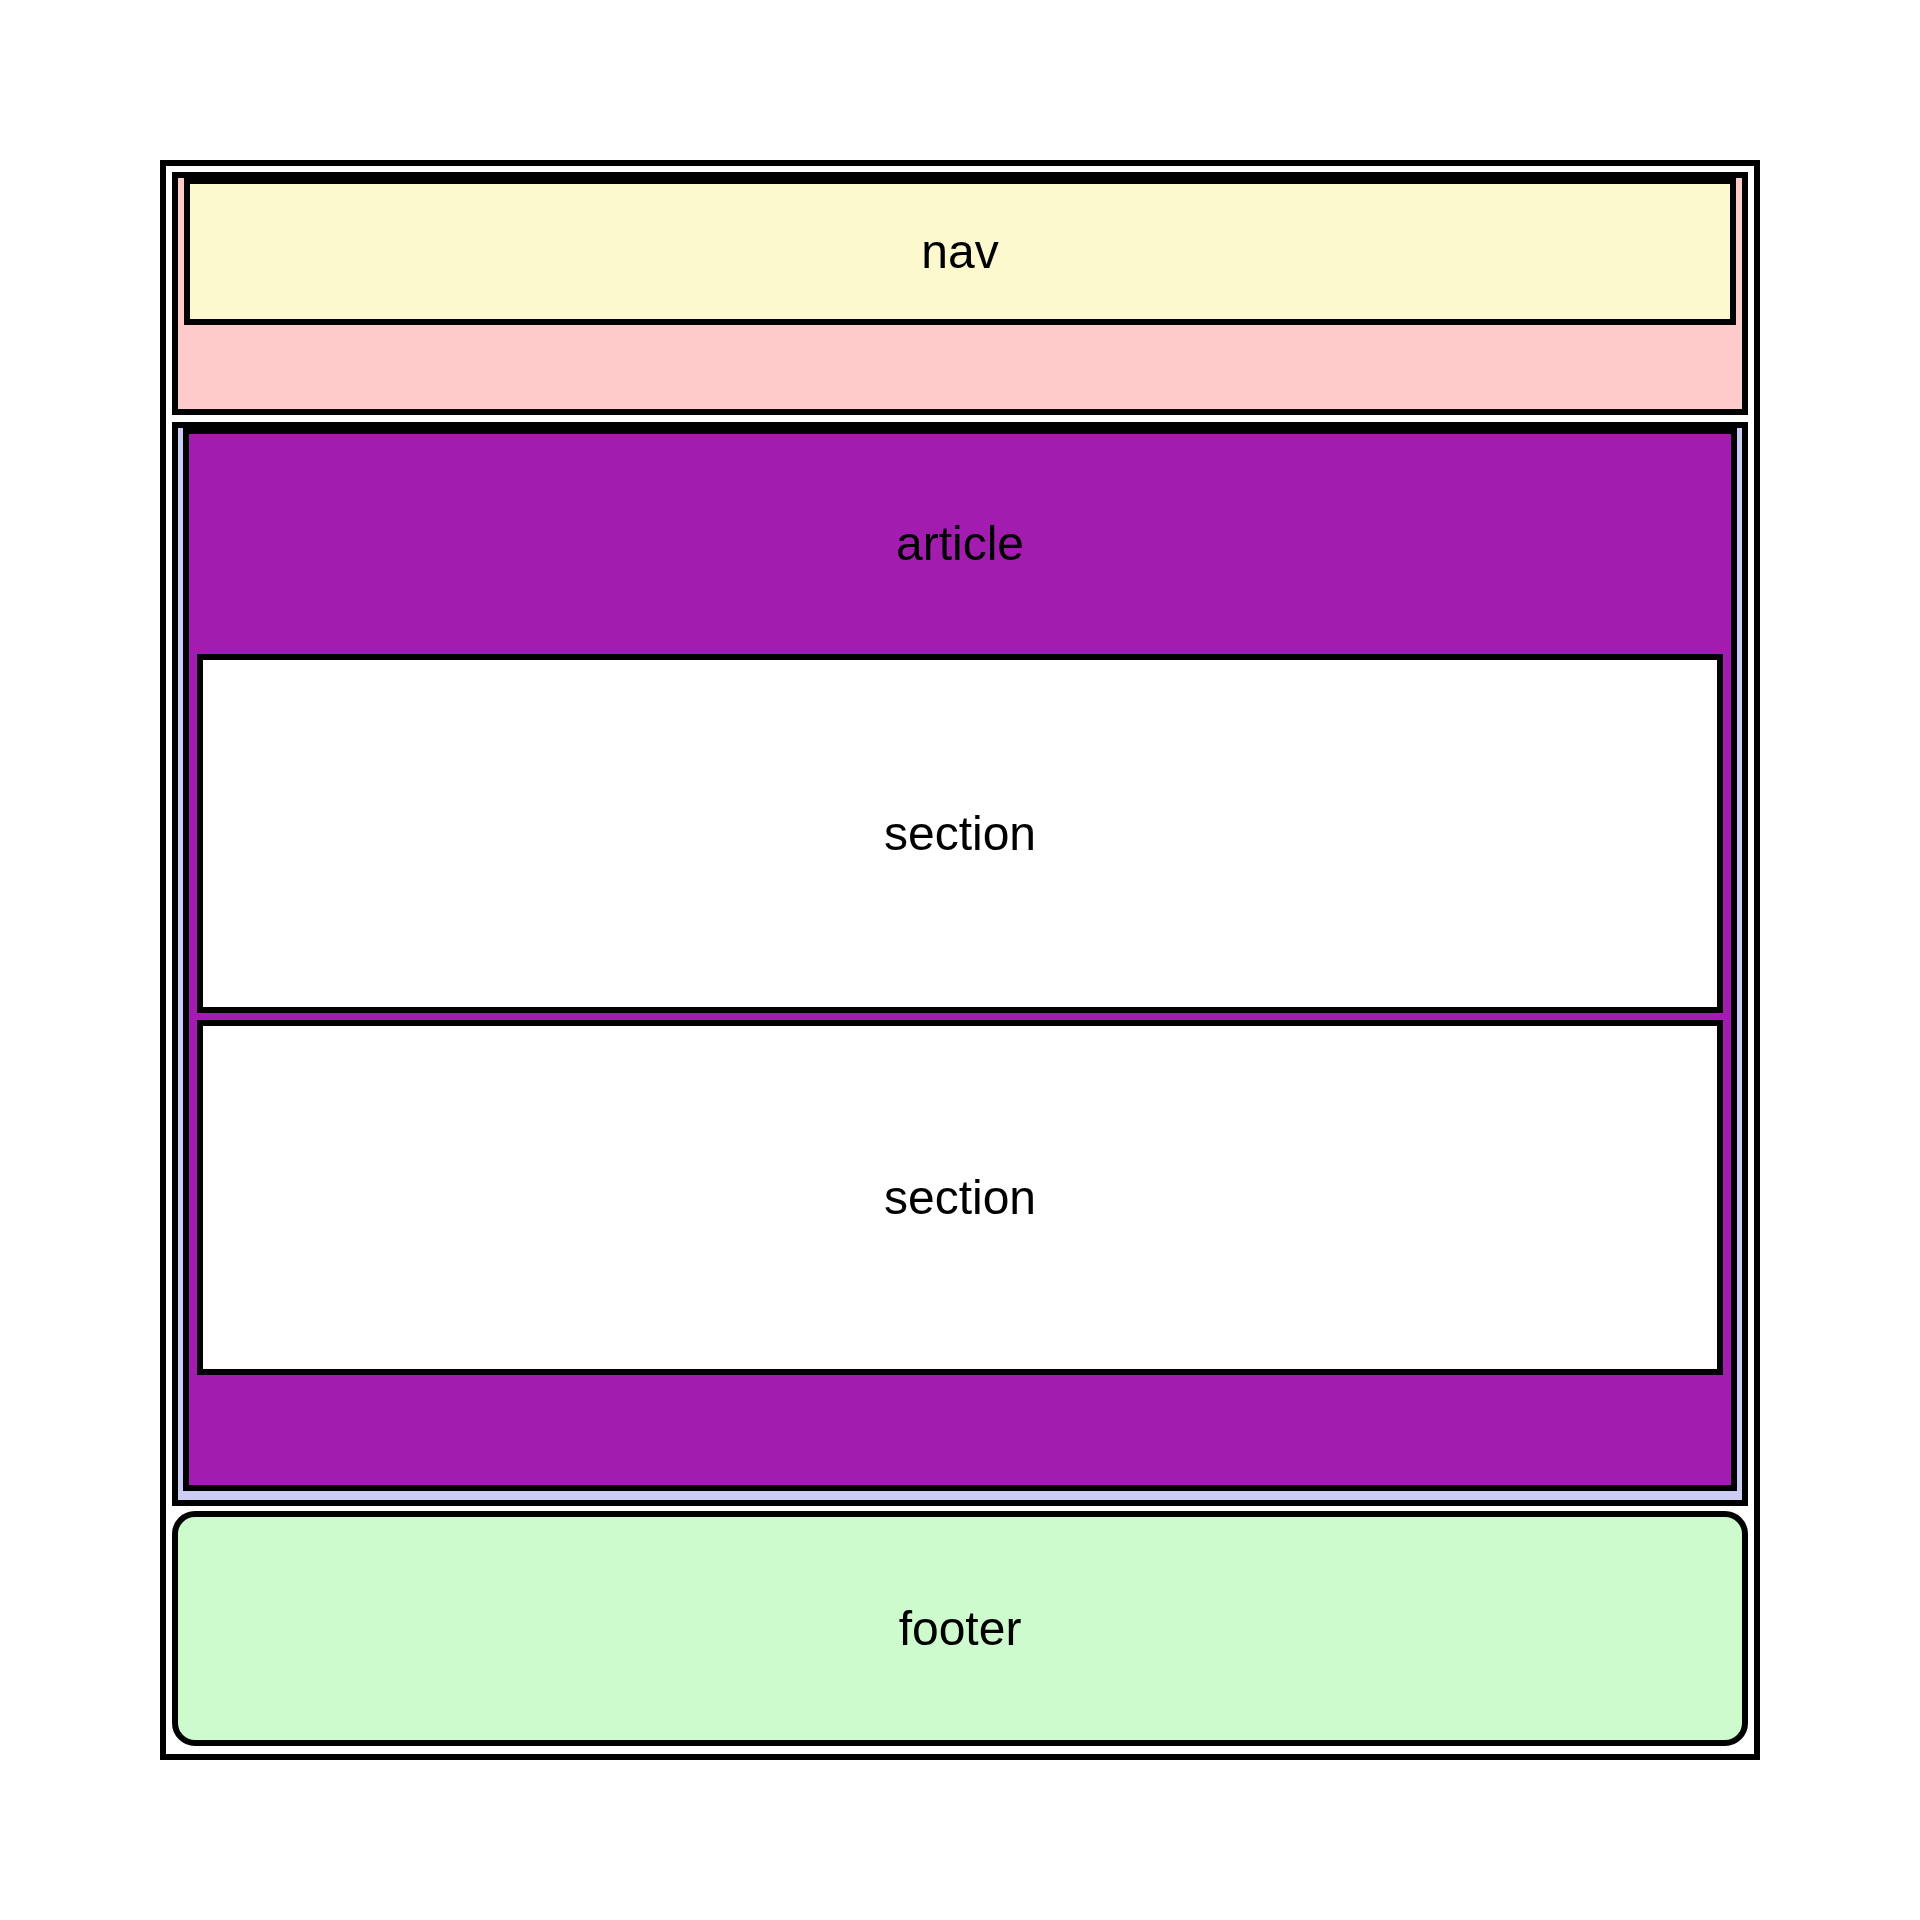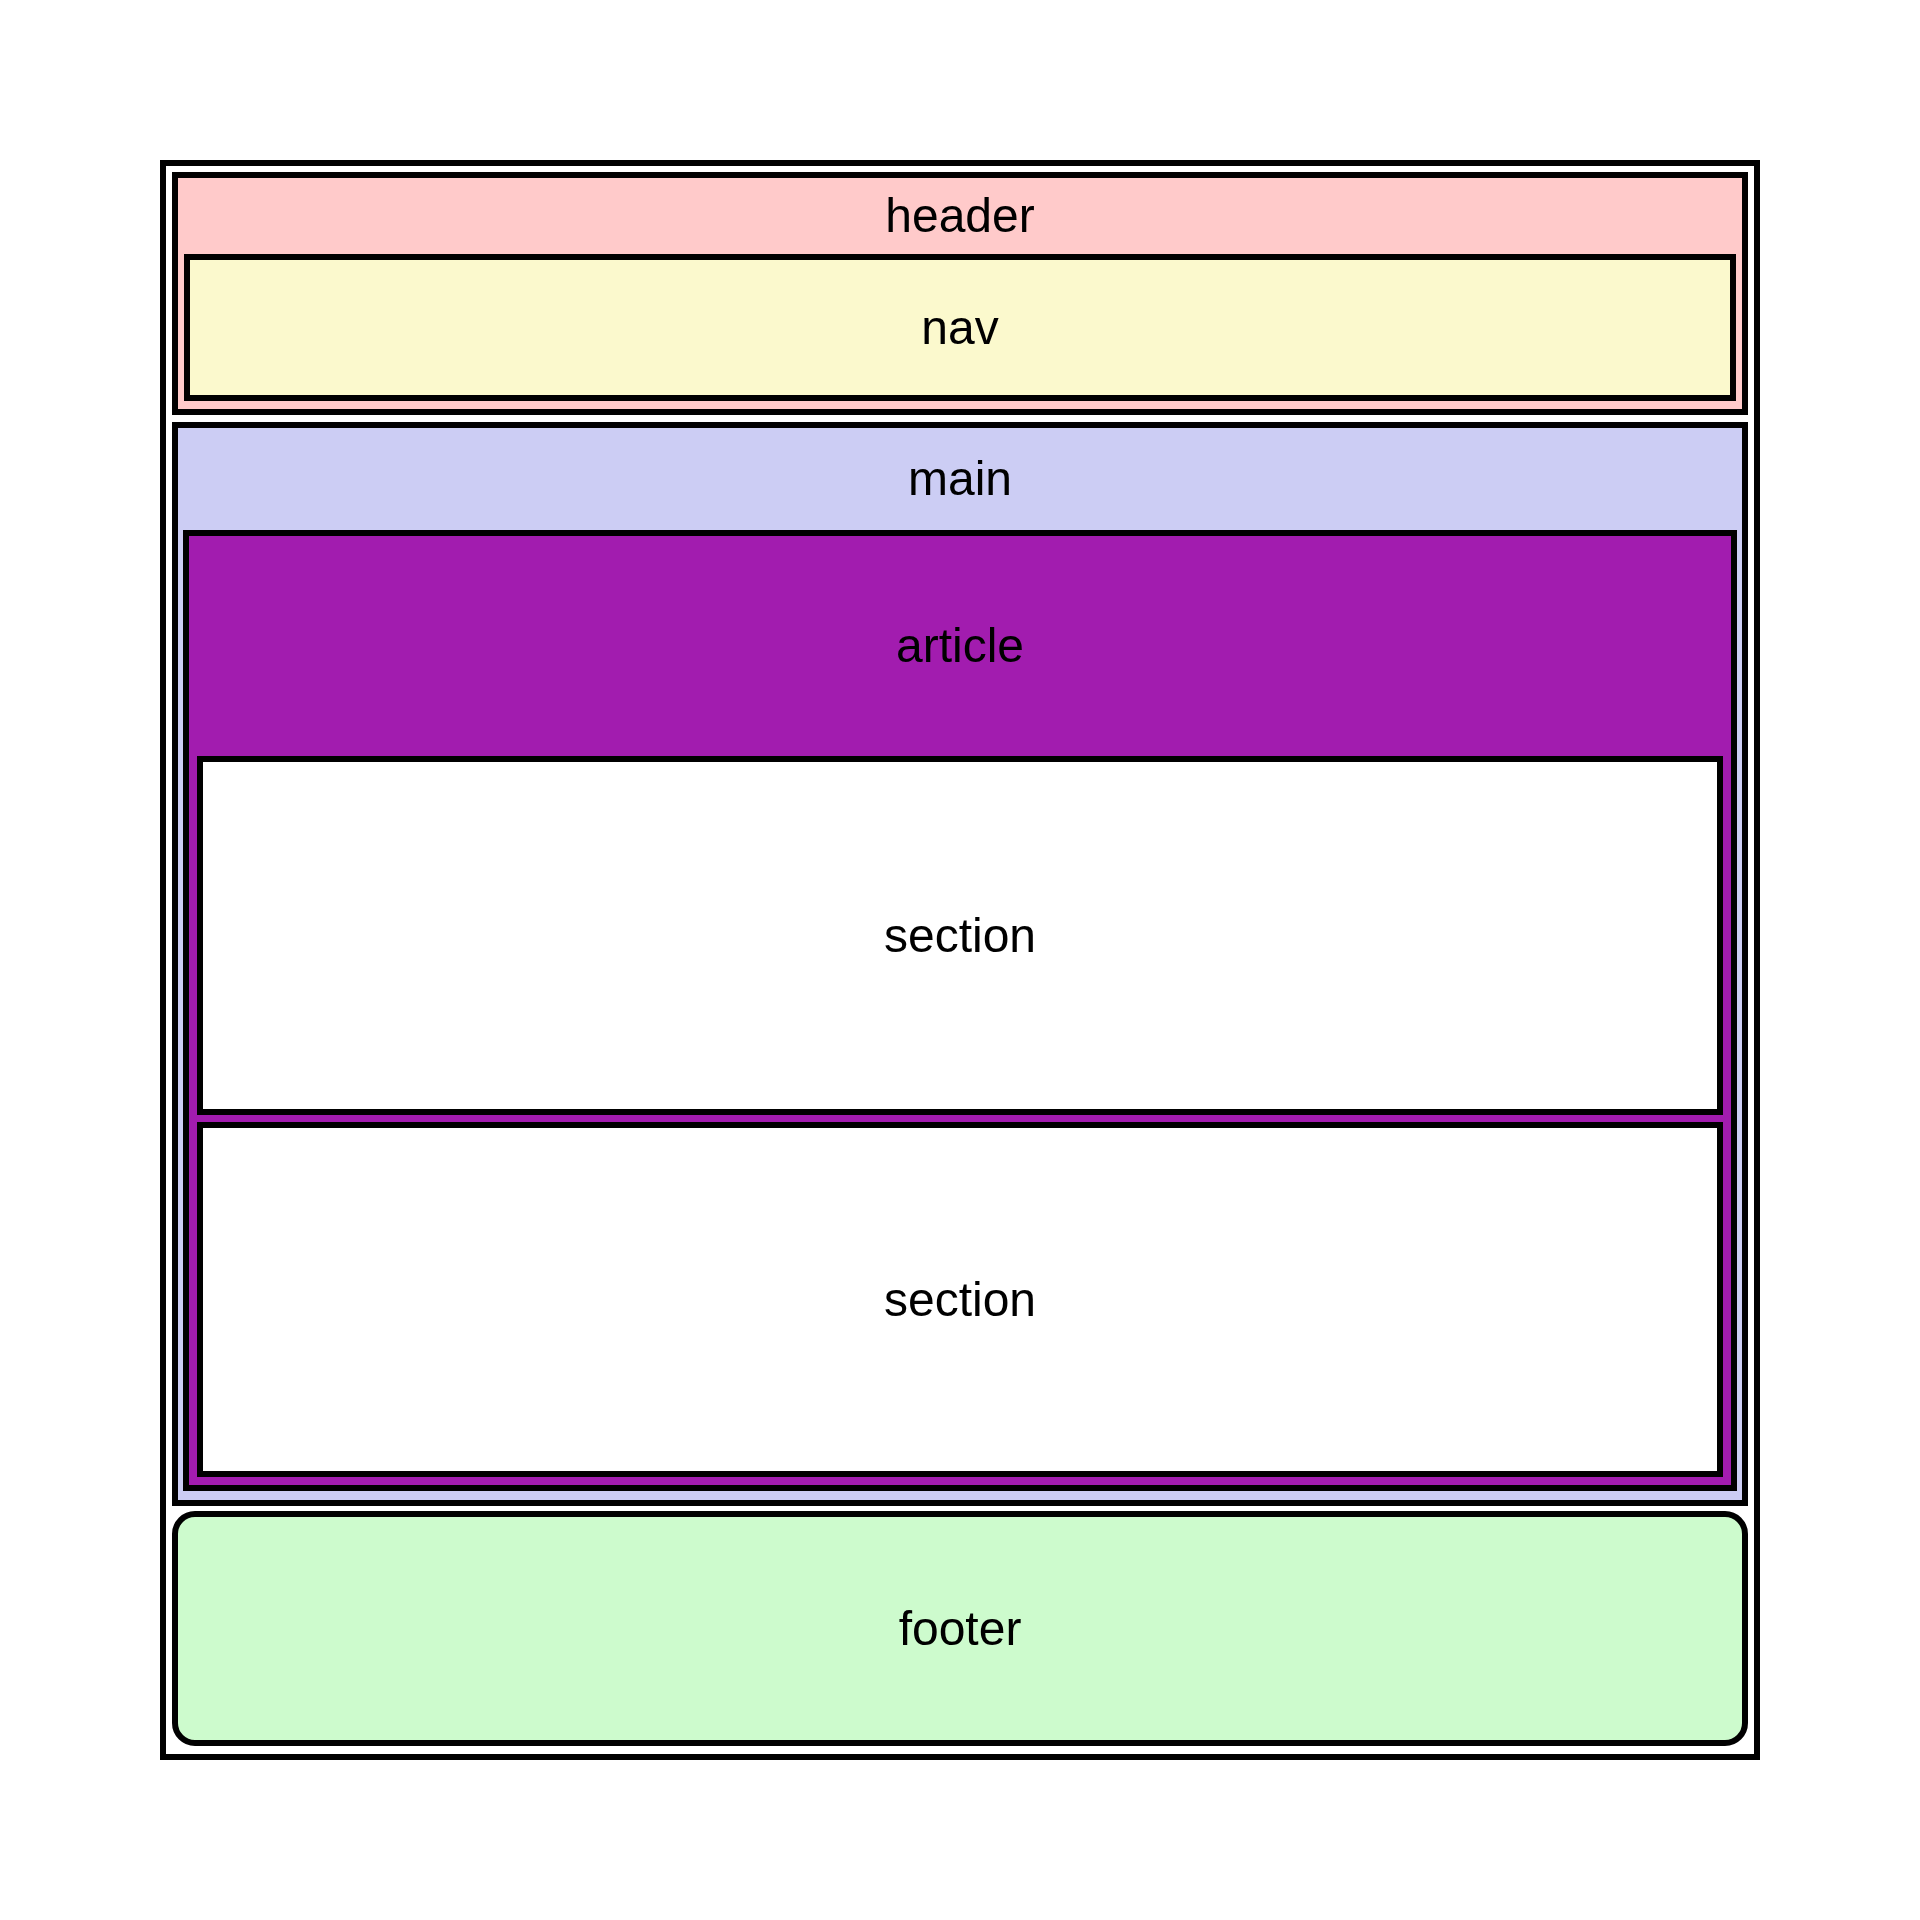--- a/index.html
+++ b/index.html
@@ -79,28 +79,26 @@
   }
   .footer > .label { flex: 1; }
 </style>
 </head>
 <body>
 
 <div class="page">
   <div class="outer">
 
     <div class="box header" style="background: rgb(255, 202, 202);">
-      <div class="label">header</div>
       <div class="box nav" style="background: rgb(251, 249, 205);">
         <div class="label">nav</div>
       </div>
     </div>
 
     <div class="box main" style="background: rgb(204, 205, 244);">
-      <div class="label">main</div>
       <div class="box article" style="background: #a21caf;">
         <div class="label">article</div>
         <div class="box section" style="background: rgb(255, 255, 255);">
           <div class="label">section</div>
         </div>
         <div class="box section second" style="background: rgb(255, 255, 255);">
           <div class="label">section</div>
         </div>
       </div>
     </div>

